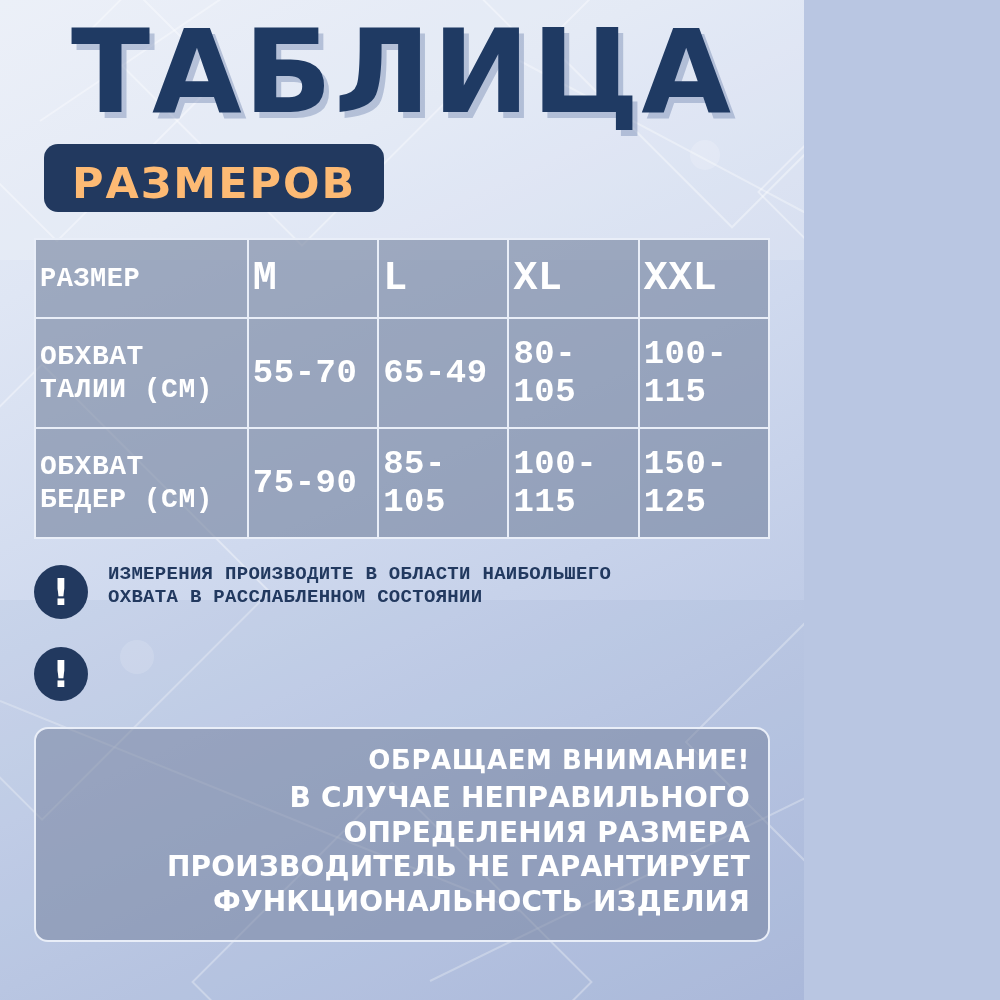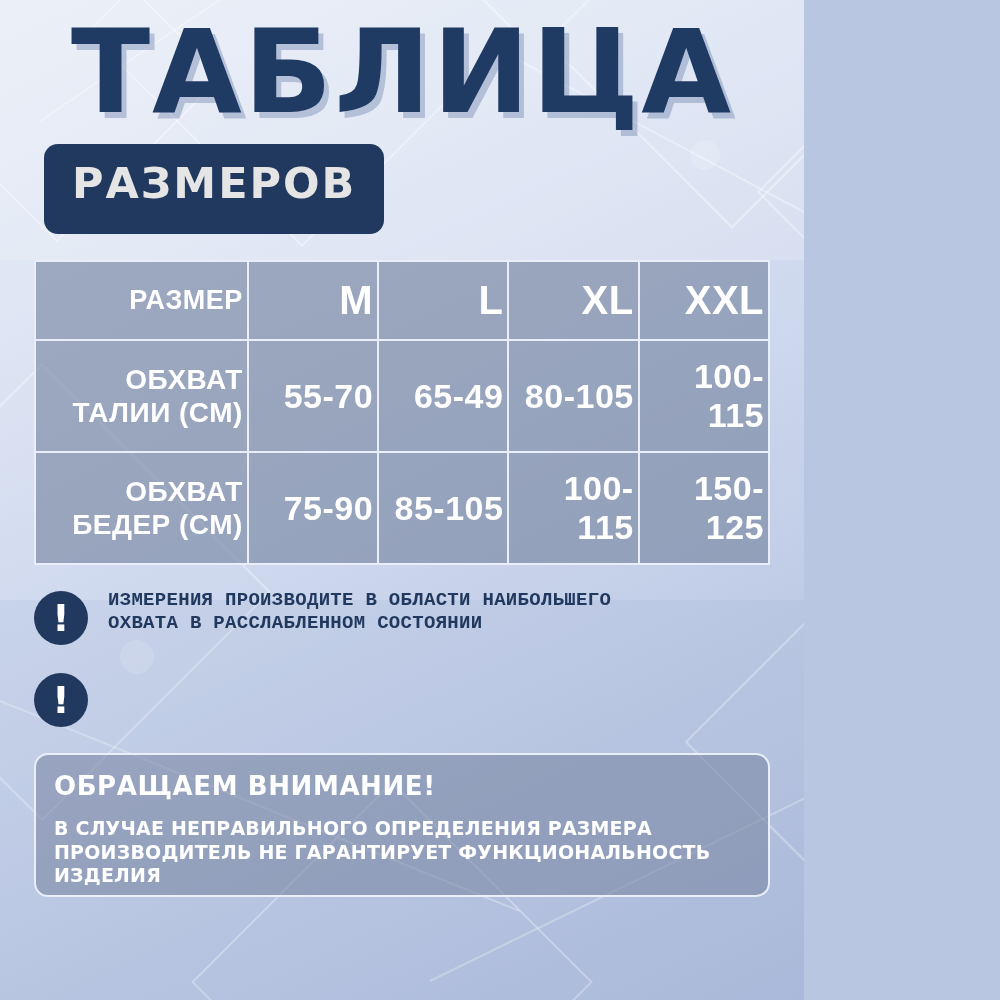--- a/index.html
+++ b/index.html
@@ -67,44 +67,44 @@
     text-shadow: 5px 6px 0 rgba(120,140,180,0.45);
     font-family: "DejaVu Sans", "Liberation Sans", sans-serif;
   }
   .subtitle-wrap {
     margin-top: 14px;
     margin-left: 10px;
   }
   .subtitle {
     display: inline-block;
     background: #22395f;
-    color: #e5e5e5;
+    color: #fdba74;
     font-size: 43px;
     font-weight: 900;
     letter-spacing: 2px;
-    padding: 14px 28px 26px 28px;
+    padding: 14px 28px 4px 28px;
     border-radius: 14px;
     font-family: "DejaVu Sans", "Liberation Sans", sans-serif;
   }
 
   
   .table {
     margin-top: 26px;
     width: 100%;
     border-collapse: collapse;
     background: rgba(116,130,158,0.62);
     border: 2px solid #e9eef8;
     table-layout: fixed;
   }
   .table td, .table th {
     border: 2px solid #e9eef8;
     color: #ffffff;
-    text-align: right;
-    font-weight: 900;
-    font-family: Liberation Sans, sans-serif;
+    text-align: left;
+    font-weight: 900;
+    font-family: Liberation Mono, monospace;
     padding: 16px 4px;
     letter-spacing: 0.5px;
   }
   .col-label { width: 29%; }
   .col-size  { width: 17.75%; }
 
   .th-label { font-size: 27px; }
   .th-size  { font-size: 40px; }
   .row-label { font-size: 28px; line-height: 1.18; }
   .cell-val { font-size: 34px; margin-left: 23px; }
@@ -143,34 +143,34 @@
     letter-spacing: 0.3px;
     font-family: Liberation Mono, monospace;
   }
 
   
   .footer-box {
     margin-top: 6px;
     background: rgba(116,130,158,0.55);
     border: 2px solid #e9eef8;
     border-radius: 14px;
-    padding: 16px 18px 7px 18px;
-    text-align: left;
+    padding: 16px 18px 20px 18px;
+    text-align: right;
   }
   .footer-title {
     color: #ffffff;
     font-size: 26px;
     font-weight: 900;
     letter-spacing: 0.6px;
     font-family: "DejaVu Sans", "Liberation Sans", sans-serif;
   }
   .footer-body {
-    margin-top: 16px;
-    color: #ffffff;
-    font-size: 19px;
+    margin-top: 6px;
+    color: #ffffff;
+    font-size: 28px;
     line-height: 1.24;
     font-weight: 900;
     letter-spacing: 0.2px;
     font-family: "DejaVu Sans", "Liberation Sans", sans-serif;
   }
 </style>
 </head>
 <body>
 
 <div id="page">

